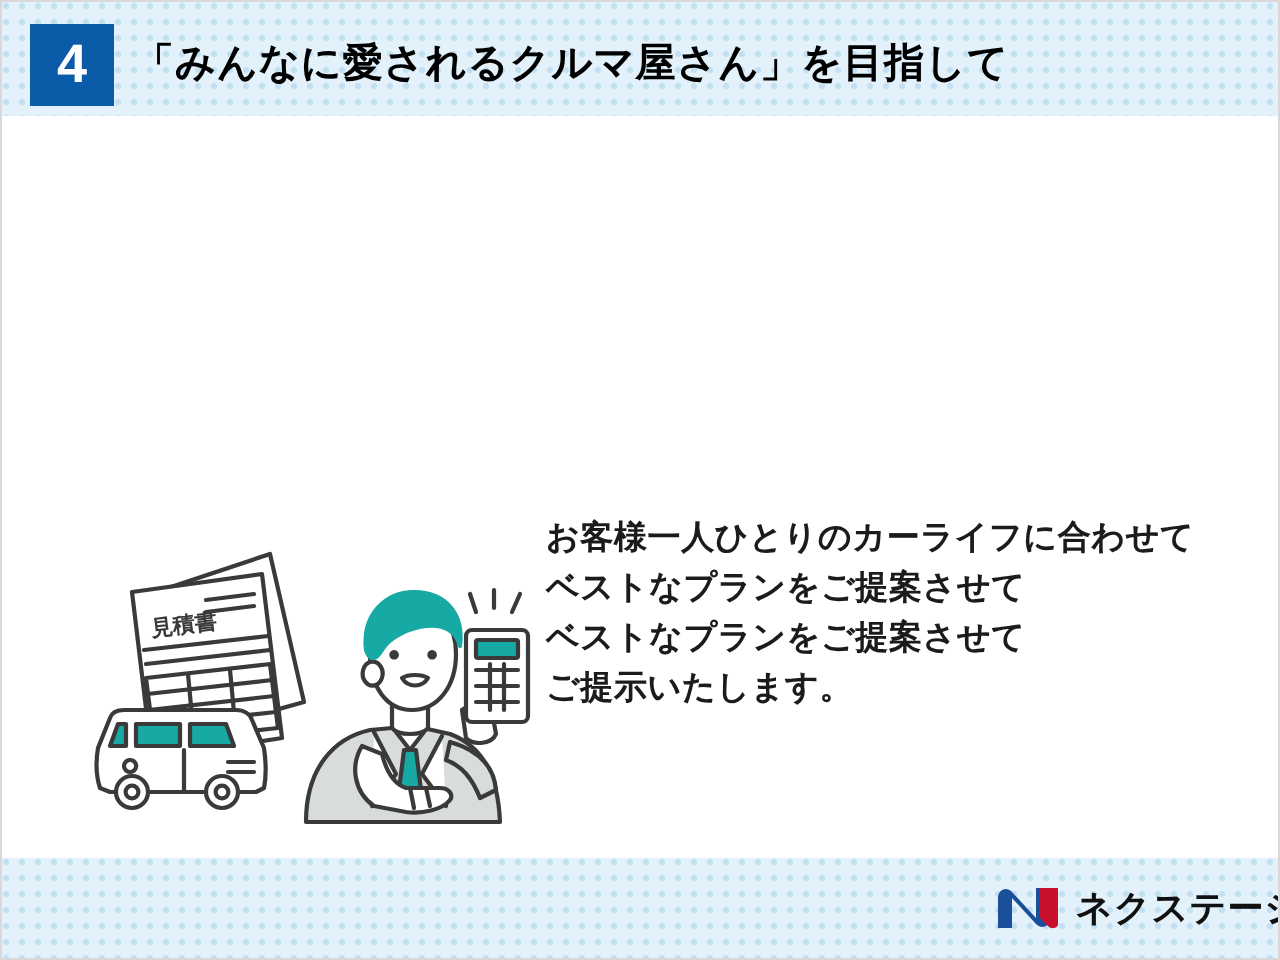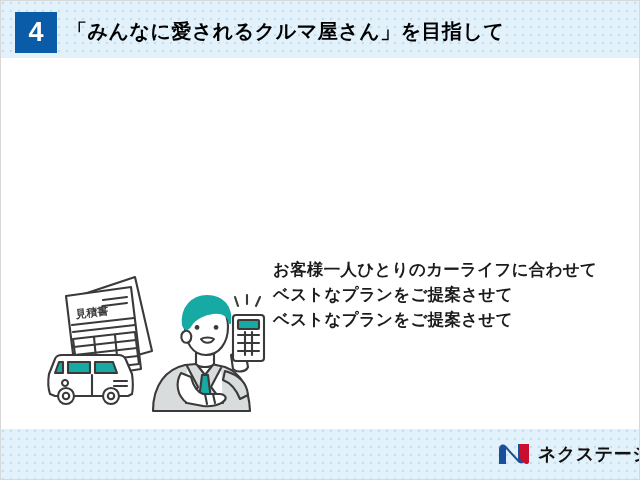--- a/index.html
+++ b/index.html
@@ -225,20 +225,21 @@
         <line x1="170" y1="131" x2="172" y2="141"></line>
         <line x1="178" y1="131" x2="180" y2="140"></line>
       </g>
     </svg>
   </div>
 
   <div id="body-copy">
     <div class="copy-line">お客様一人ひとりのカーライフに合わせて</div>
     <div class="copy-line">ベストなプランをご提案させて</div>
     <div class="copy-line">ベストなプランをご提案させて</div>
+    <div class="copy-line">ご提示いたします。</div>
   </div>
 
   <div id="footer-band" class="band"></div>
 
   <div id="logo">
     <svg id="logo-mark" width="34" height="22" viewBox="0 0 34 22" xmlns="http://www.w3.org/2000/svg">
       <path d="M1,21 L1,6 C1,2 5,0 8,3 L20,16 L20,1 L27,1 L27,16 C27,20 23,22 20,19 L8,6 L8,21 Z" fill="#1a4f9c"></path>
       <path d="M22,1 L31,1 L31,19 C31,21 28,22 26,20 L22,16 Z" fill="#c8102e"></path>
     </svg>
     <span id="logo-text">ネクステージ</span>

